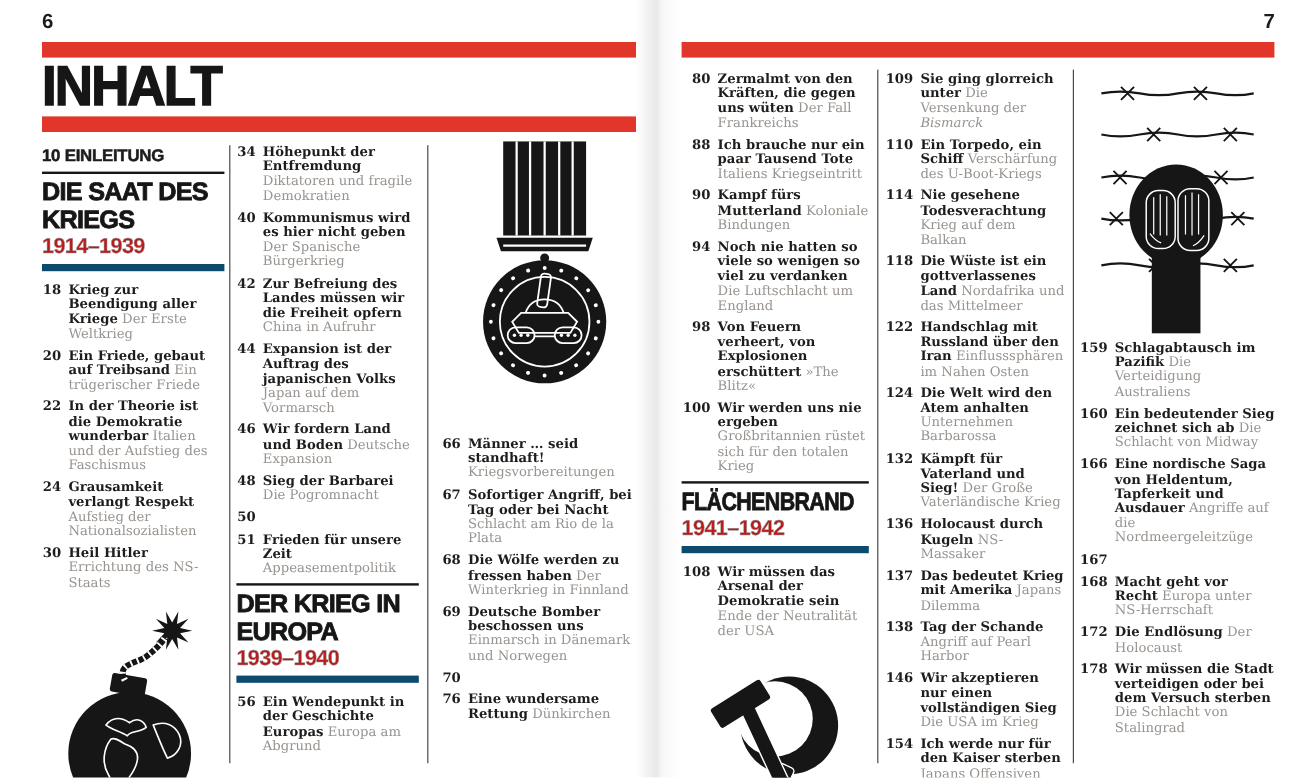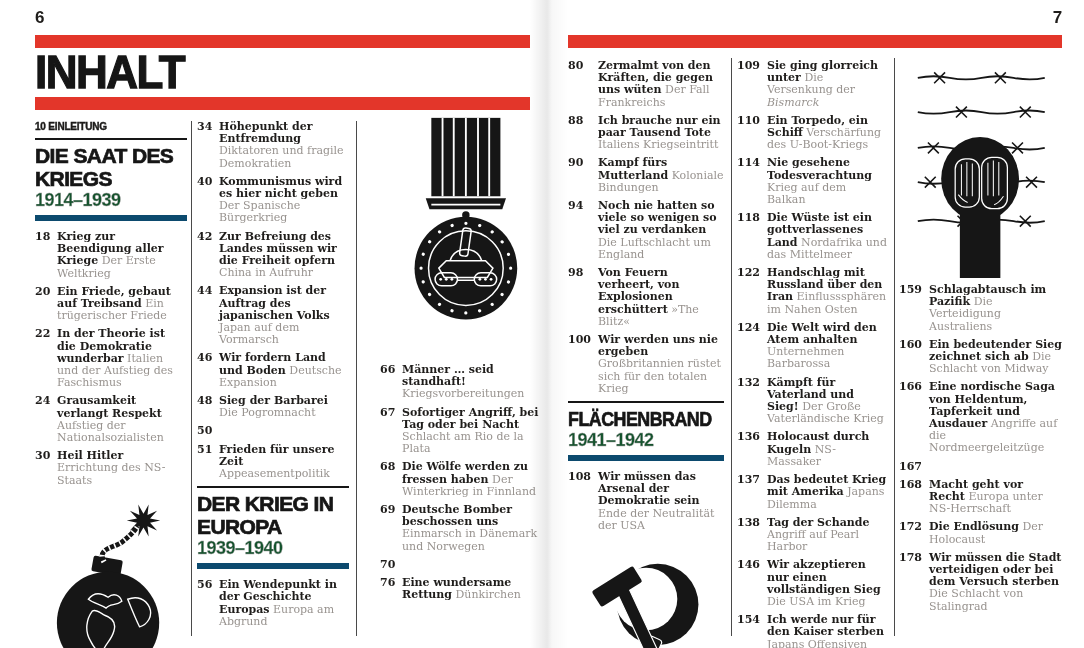--- a/index.html
+++ b/index.html
@@ -7,32 +7,32 @@
        font-family:"Liberation Sans",sans-serif;color:#1f1d1b;}
   .pagenum{position:absolute;top:8px;font-size:17px;font-weight:bold;letter-spacing:-.3px;}
   .redbar{position:absolute;height:13px;background:#e3362a;}
   .inhalt{position:absolute;left:35px;top:46px;margin:0;font-size:44px;line-height:50px;
           font-weight:bold;letter-spacing:-1.5px;color:#161616;-webkit-text-stroke:1.2px #161616;
           transform:scaleY(1.06);transform-origin:left top;}
   .col{position:absolute;}
   .vline{position:absolute;width:1px;background:#4a4a4a;}
   .gutter{position:absolute;left:530px;top:0;width:38px;height:648px;
           background:linear-gradient(90deg,rgba(0,0,0,0) 0%,rgba(0,0,0,.09) 45%,rgba(0,0,0,.03) 58%,rgba(0,0,0,0) 100%);}
-  .intro{font-weight:bold;font-size:10px;letter-spacing:-.2px;margin:0 0 6px 0;
+  .intro{font-weight:bold;font-size:14px;letter-spacing:-.2px;margin:0 0 6px 0;
          -webkit-text-stroke:.4px #161616;}
   .section{border-top:2px solid #161616;border-bottom:6px solid #0c4a6e;
            padding:4px 0 5px;margin:6px 0 10px;}
   .section h2{margin:0;font-size:21px;line-height:23px;font-weight:bold;letter-spacing:-.6px;
               color:#161616;-webkit-text-stroke:.7px #161616;}
-  .section .dates{font-size:18px;line-height:20px;font-weight:bold;color:#14532d;
+  .section .dates{font-size:18px;line-height:20px;font-weight:bold;color:#b91c1c;
                   letter-spacing:-.5px;-webkit-text-stroke:.4px #9b9b9b;}
   .squeeze{transform:scaleX(.85);transform-origin:left center;white-space:nowrap;}
   .entry{display:flex;margin-bottom:6px;font-family:"DejaVu Serif",serif;
          font-size:11px;line-height:12.2px;}
-  .enum{flex:none;width:24px;margin-right:6px;font-weight:bold;}
+  .enum{flex:none;width:24px;margin-right:6px;text-align:right;font-weight:bold;}
   .page-left .enum{width:16px;}
   .etext{flex:1;}
   .etitle{font-weight:bold;}
   .esub{color:#98938f;}
   .esub em{}
   .illo{display:block;margin:4px auto 0;}
   svg{shape-rendering:geometricPrecision;}
 </style>
 </head>
 <body>
@@ -166,21 +166,21 @@
   <div class="entry">
     <div class="enum">56</div>
     <div class="etext"><span class="etitle">Ein Wendepunkt in der Geschichte Europas</span>
       <span class="esub"><span>Europa am Abgrund</span><em></em></span>
     </div>
   </div>
 
 </div>
     </div>
 
-    <div class="col" style="left:380px;top:112px;width:168px">
+    <div class="col" style="left:368px;top:112px;width:168px">
       <svg class="illo" style="margin:0 auto 34px" width="140" height="218" viewBox="0 0 150 225">
         <g fill="#161616">
           <rect x="40" y="2" width="74" height="84"></rect>
           <path d="M34,88 h86 l-4,12 h-78 z"></path>
           <circle cx="77" cy="106" r="4"></circle>
           <circle cx="77" cy="163" r="55"></circle>
         </g>
         <g stroke="#ffffff" stroke-width="2" fill="none">
           <line x1="52" y1="2" x2="52" y2="86"></line>
             <line x1="64" y1="2" x2="64" y2="86"></line>

